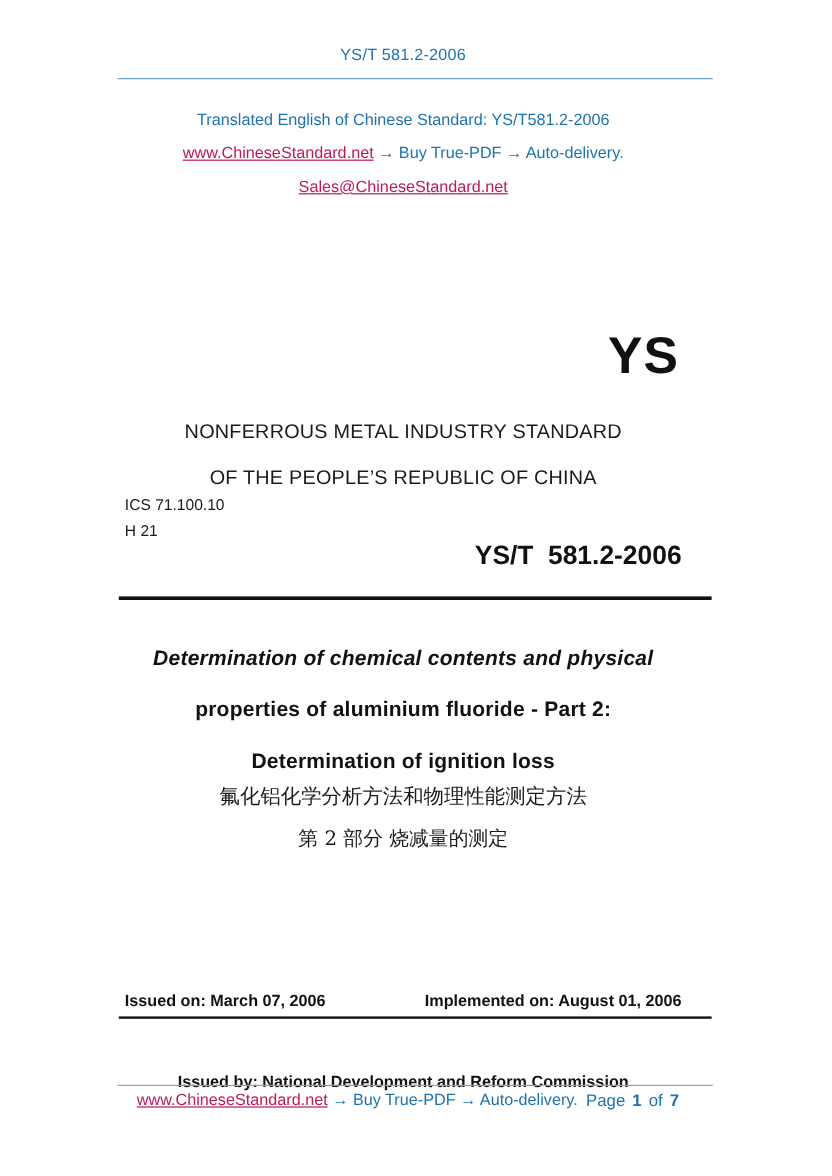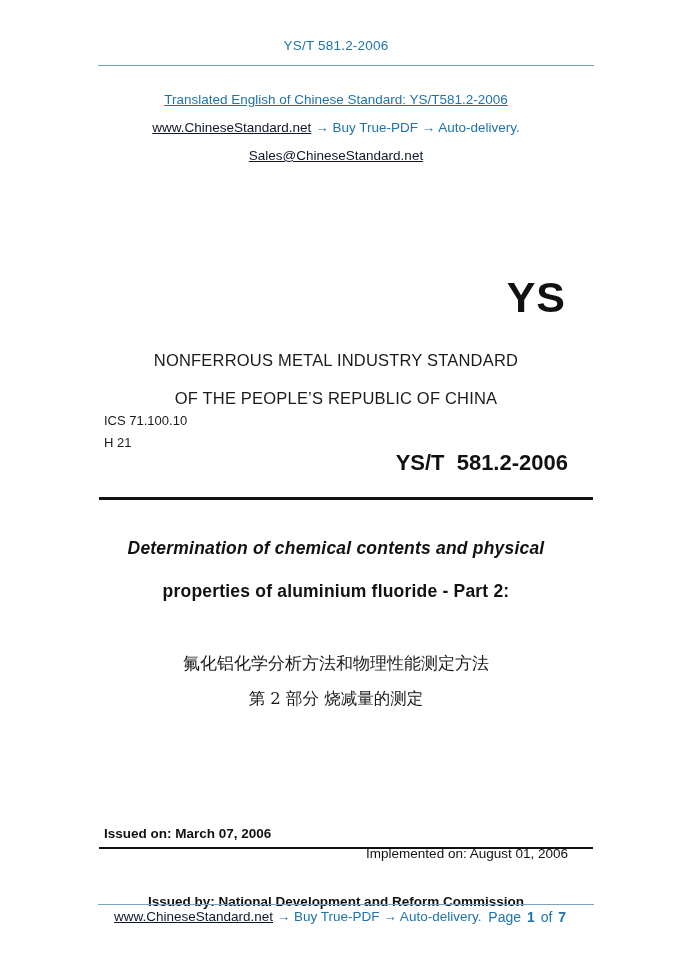--- a/index.html
+++ b/index.html
@@ -15,25 +15,25 @@
     background: #ffffff;
     overflow: hidden;
   }
   .abs { position: absolute; }
   .centered { left: 0; width: 100%; text-align: center; }
   .blue { color: #1E73AE; }
 
   .top-code { top: 38px; font-size: 13.5px; letter-spacing: 0.2px; }
   .hr-header { top: 65px; left: 98px; width: 496px; height: 1px; background: #6FA0C6; }
 
-  .translated { top: 92px; font-size: 13.5px; text-decoration: underline; }
+  .translated { top: 92px; font-size: 13.5px; }
   .buy-line   { top: 120px; font-size: 13.5px; }
   .sales-line { top: 148px; font-size: 13.5px; }
   .link {
-    color: #0f172a;
+    color: #be185d;
     text-decoration: underline;
     cursor: pointer;
   }
 
   .ys-logo {
     top: 276px; right: 106px;
     font-size: 43px; font-weight: bold;
     letter-spacing: 1px;
     color: #111111;
     line-height: 1;
@@ -56,21 +56,21 @@
   .title-en { font-size: 17.5px; font-weight: bold; color: #111111; letter-spacing: 0.2px; }
   .title-en1 { top: 538px; font-style: italic; }
   .title-en2 { top: 581px; }
   .title-en3 { top: 624px; }
 
   .title-zh { font-family: "DejaVu Serif", "Liberation Serif", serif; color: #1a1a1a; }
   .title-zh1 { top: 652px; font-size: 17px; }
   .title-zh2 { top: 688px; font-size: 16.5px; }
 
   .date-issued { top: 826px; left: 104px; font-size: 13.5px; font-weight: bold; color: #111111; }
-  .date-implemented { top: 826px; right: 104px; font-size: 13.5px; font-weight: normal; color: #111111; margin-top: 20px; }
+  .date-implemented { top: 826px; right: 104px; font-size: 13.5px; font-weight: bold; color: #111111; }
   .dates-line { top: 847px; left: 99px; width: 494px; height: 2px; background: #111111; }
   .issued-by { top: 858px; font-size: 13.5px; font-weight: bold; color: #111111; margin-top: 36px; }
 
   .footer-line { top: 904px; left: 98px; width: 496px; height: 1px; background: #7FA3BC; }
   .footer-left { top: 909px; left: 114px; font-size: 13.5px; }
   .footer-right { top: 909px; right: 104px; font-size: 14px; }
   .footer-right b { font-weight: bold; margin: 0 2px; }
 </style>
 </head>
 <body>
@@ -98,20 +98,21 @@
   <div class="abs h21">H 21</div>
 
   <div class="abs std-num">YS/T 581.2-2006</div>
 
   <div class="abs thick-line"></div>
 
   <div class="abs centered title-en title-en1">Determination of chemical contents and physical</div>
 
   <div class="abs centered title-en title-en2">properties of aluminium fluoride - Part 2:</div>
 
+  <div class="abs centered title-en title-en3">Determination of ignition loss</div>
 
   <div class="abs centered title-zh title-zh1">氟化铝化学分析方法和物理性能测定方法</div>
 
   <div class="abs centered title-zh title-zh2">第 2 部分  烧减量的测定</div>
 
   <div class="abs date-issued">Issued on: March 07, 2006</div>
 
   <div class="abs date-implemented">Implemented on: August 01, 2006</div>
 
   <div class="abs dates-line"></div>

